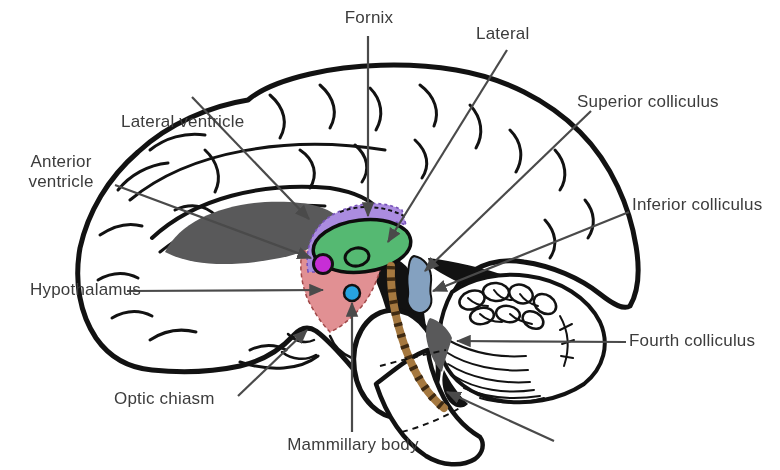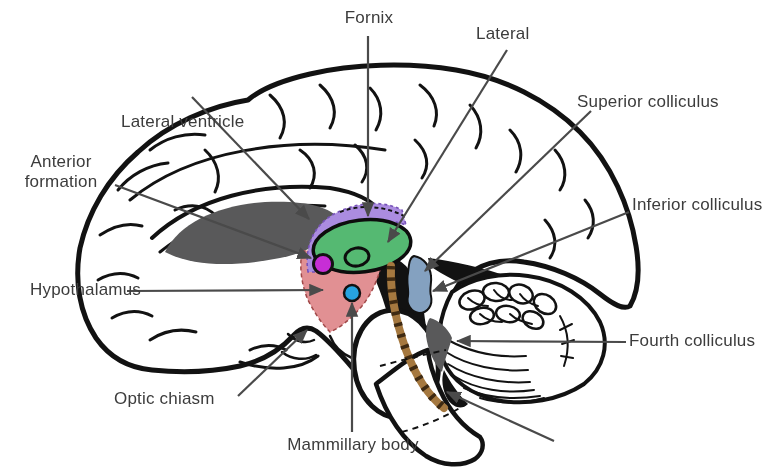--- a/index.html
+++ b/index.html
@@ -163,21 +163,21 @@
       <line x1="554" y1="441" x2="447" y2="392" marker-end="url(#ah)"></line>
     </g>
   </svg>
 
   <div class="lbl wrap" style="left:336px;top:8px;width:66px;">Fornix</div>
 
   <div class="lbl" style="left:476px;top:24px;">Lateral</div>
 
   <div class="lbl" style="left:121px;top:73px;margin-top:39px;">Lateral ventricle</div>
 
-  <div class="lbl wrap" style="left:6px;top:152px;width:110px;">Anterior formation</div>
+  <div class="lbl wrap" style="left:6px;top:152px;width:110px;">Anterior ventricle</div>
 
   <div class="lbl" style="left:6px;top:280px;margin-left:24px;">Hypothalamus</div>
 
   <div class="lbl" style="left:114px;top:389px;">Optic chiasm</div>
 
   <div class="lbl wrap" style="left:282px;top:435px;width:142px;">Mammillary body</div>
 
   <div class="lbl" style="left:563px;top:92px;margin-left:14px;">Superior colliculus</div>
 
   <div class="lbl" style="left:632px;top:195px;">Inferior colliculus</div>

